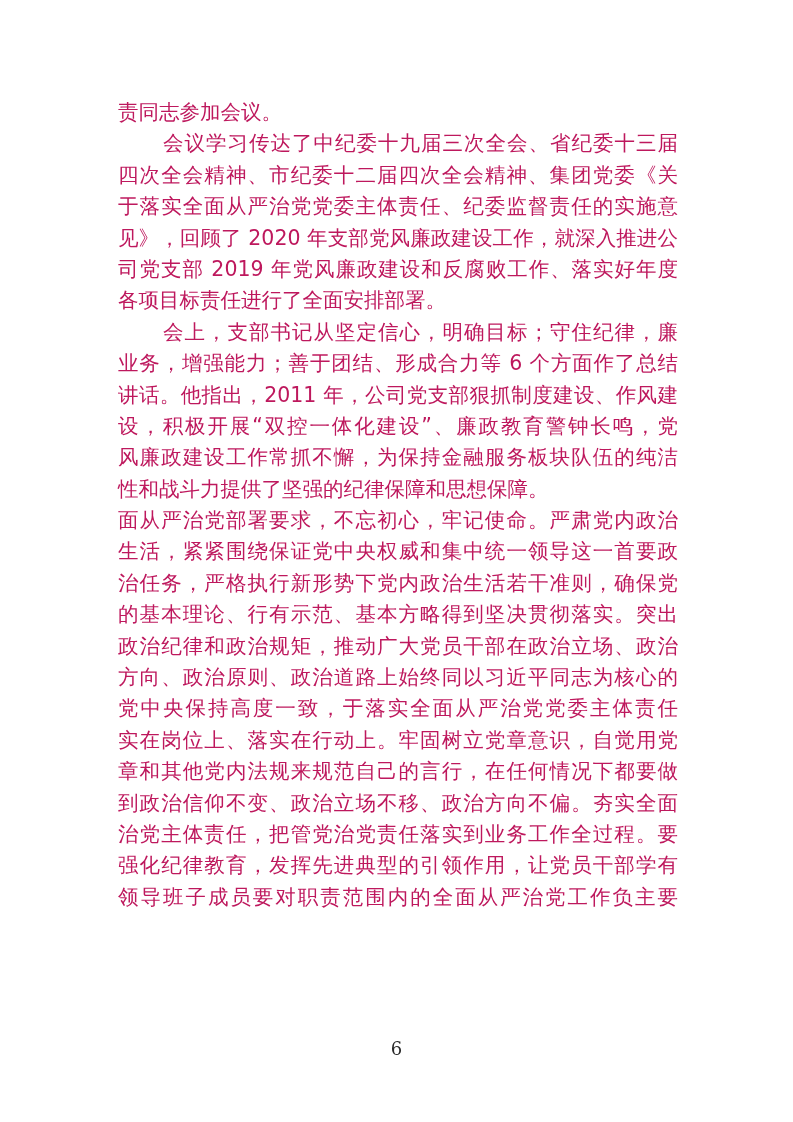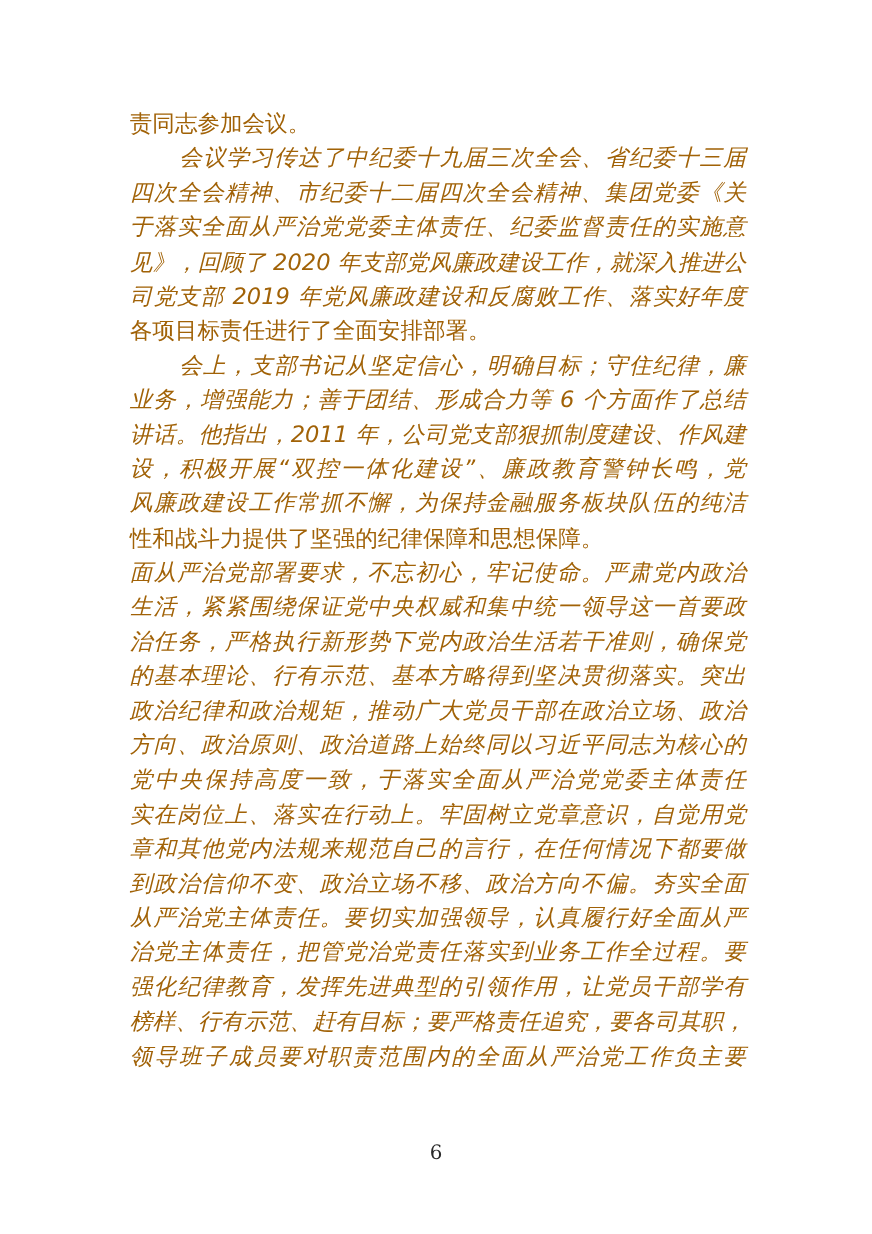--- a/index.html
+++ b/index.html
@@ -13,34 +13,33 @@
     height: 1122px;
     background: #ffffff;
     overflow: hidden;
     font-family: "DejaVu Sans", sans-serif;
   }
   .doc-body {
     position: absolute;
     left: 118px;
     top: 97px;
     width: 560px;
-    color: #a16207;
+    color: #be185d;
     font-size: 20.5px;
   }
   .line {
     height: 31.4px;
     line-height: 31.4px;
     text-align: left;
     white-space: normal;
     overflow: visible;
   }
   .line.fill {
     text-align: justify;
     text-align-last: justify;
-    font-style: italic;
   }
   .line.indent {
     text-indent: 45px;
   }
   .page-footer {
     position: absolute;
     left: 0;
     top: 1038px;
     width: 793px;
     text-align: center;
@@ -71,20 +70,18 @@
       <div class="line fill">面从严治党部署要求，不忘初心，牢记使命。严肃党内政治</div>
       <div class="line fill">生活，紧紧围绕保证党中央权威和集中统一领导这一首要政</div>
       <div class="line fill">治任务，严格执行新形势下党内政治生活若干准则，确保党</div>
       <div class="line fill">的基本理论、行有示范、基本方略得到坚决贯彻落实。突出</div>
       <div class="line fill">政治纪律和政治规矩，推动广大党员干部在政治立场、政治</div>
       <div class="line fill">方向、政治原则、政治道路上始终同以习近平同志为核心的</div>
       <div class="line fill">党中央保持高度一致，于落实全面从严治党党委主体责任</div>
       <div class="line fill">实在岗位上、落实在行动上。牢固树立党章意识，自觉用党</div>
       <div class="line fill">章和其他党内法规来规范自己的言行，在任何情况下都要做</div>
       <div class="line fill">到政治信仰不变、政治立场不移、政治方向不偏。夯实全面</div>
-      <div class="line fill">从严治党主体责任。要切实加强领导，认真履行好全面从严</div>
       <div class="line fill">治党主体责任，把管党治党责任落实到业务工作全过程。要</div>
       <div class="line fill">强化纪律教育，发挥先进典型的引领作用，让党员干部学有</div>
-      <div class="line fill">榜样、行有示范、赶有目标；要严格责任追究，要各司其职，</div>
       <div class="line fill">领导班子成员要对职责范围内的全面从严治党工作负主要</div>
     </div>
   <div class="page-footer">6</div>
 </div>
 
 </body></html>

